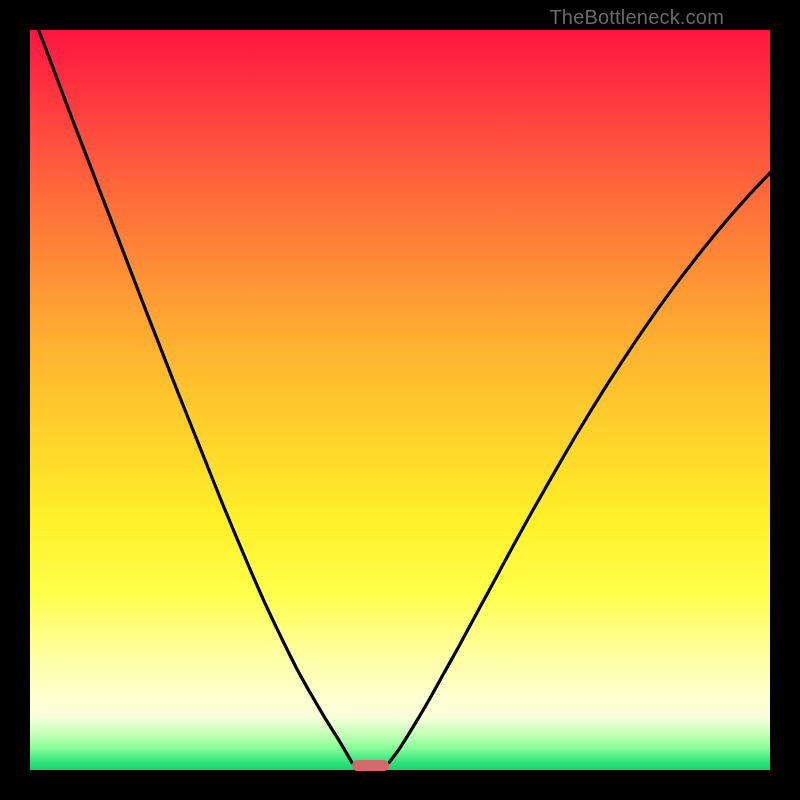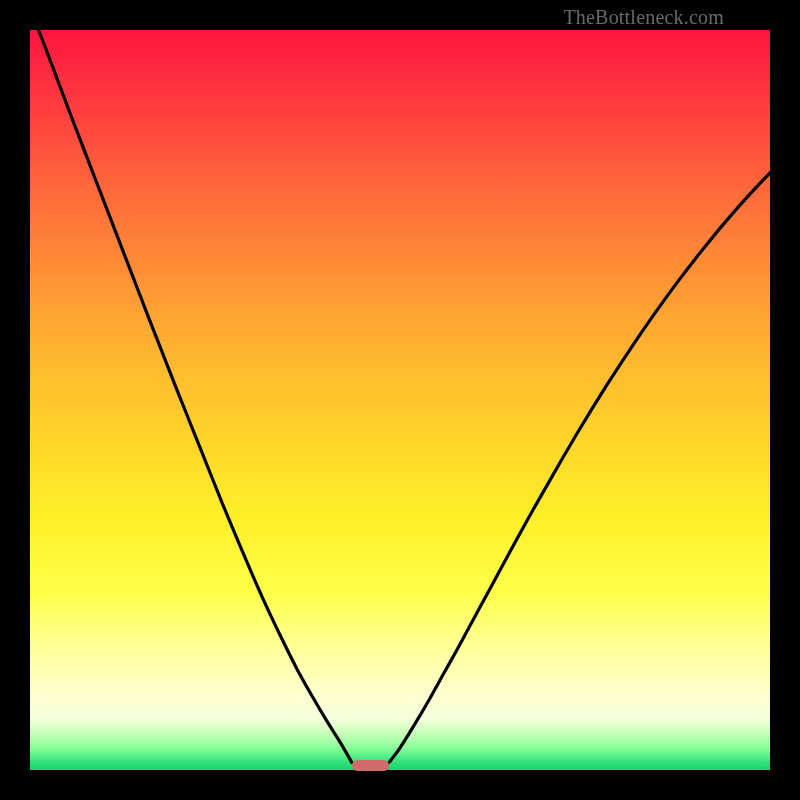--- a/index.html
+++ b/index.html
@@ -11,21 +11,20 @@
     overflow: hidden;
     font-family: Arial, Helvetica, sans-serif;
   }
   .frame {
     position: absolute;
     left: 0;
     top: 0;
     width: 736px;
     height: 800px;
     background: #000;
-    font-family: Liberation Serif, serif;
   }
   .plot-bg {
     position: absolute;
     left: 30px;
     top: 30px;
     width: 740px;
     height: 740px;
     background: linear-gradient(to bottom,
       #ff153f 0%,
       #ff2b3f 6%,

